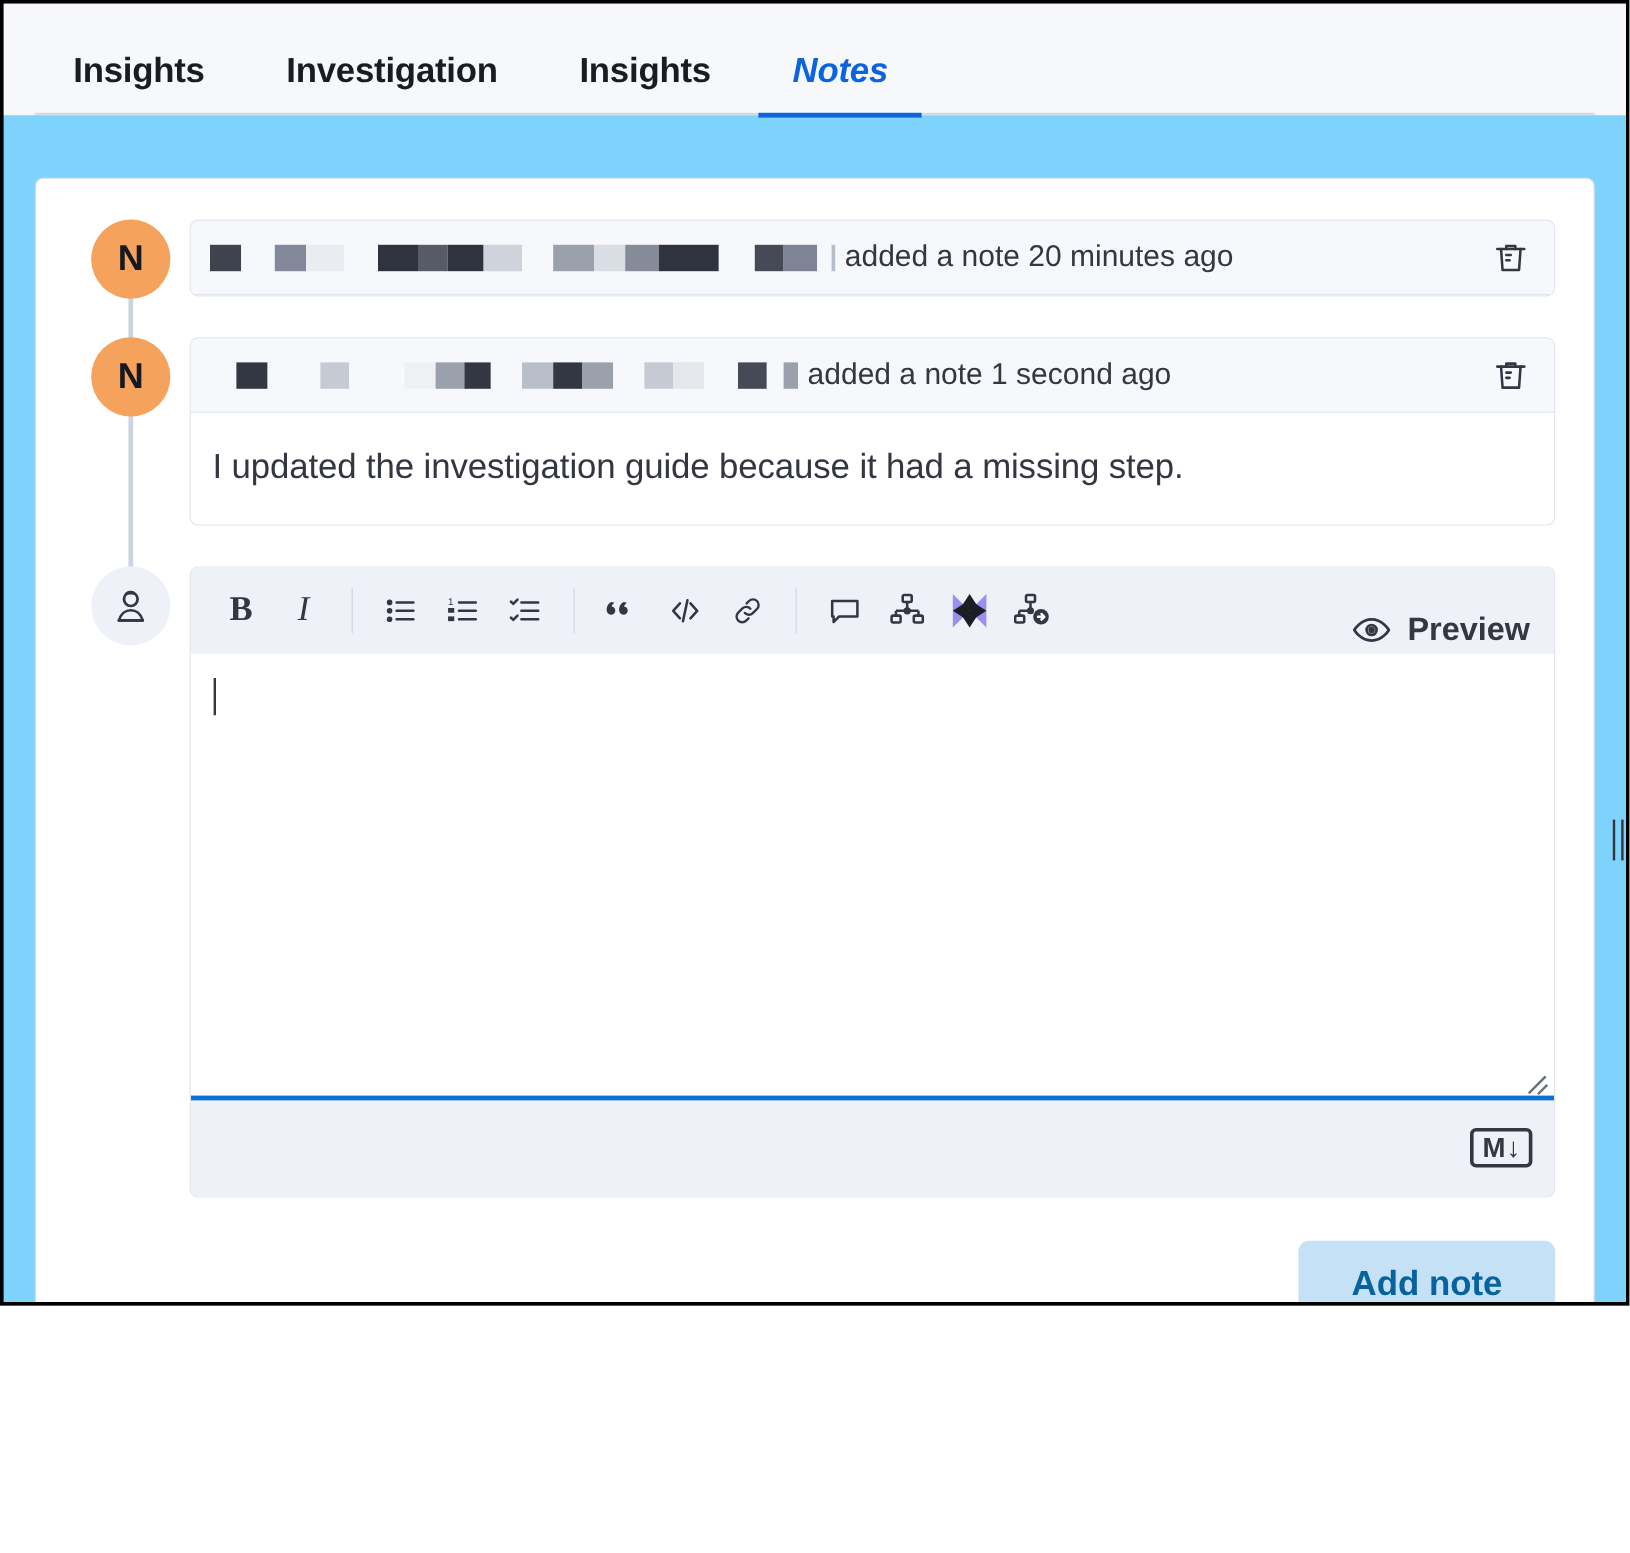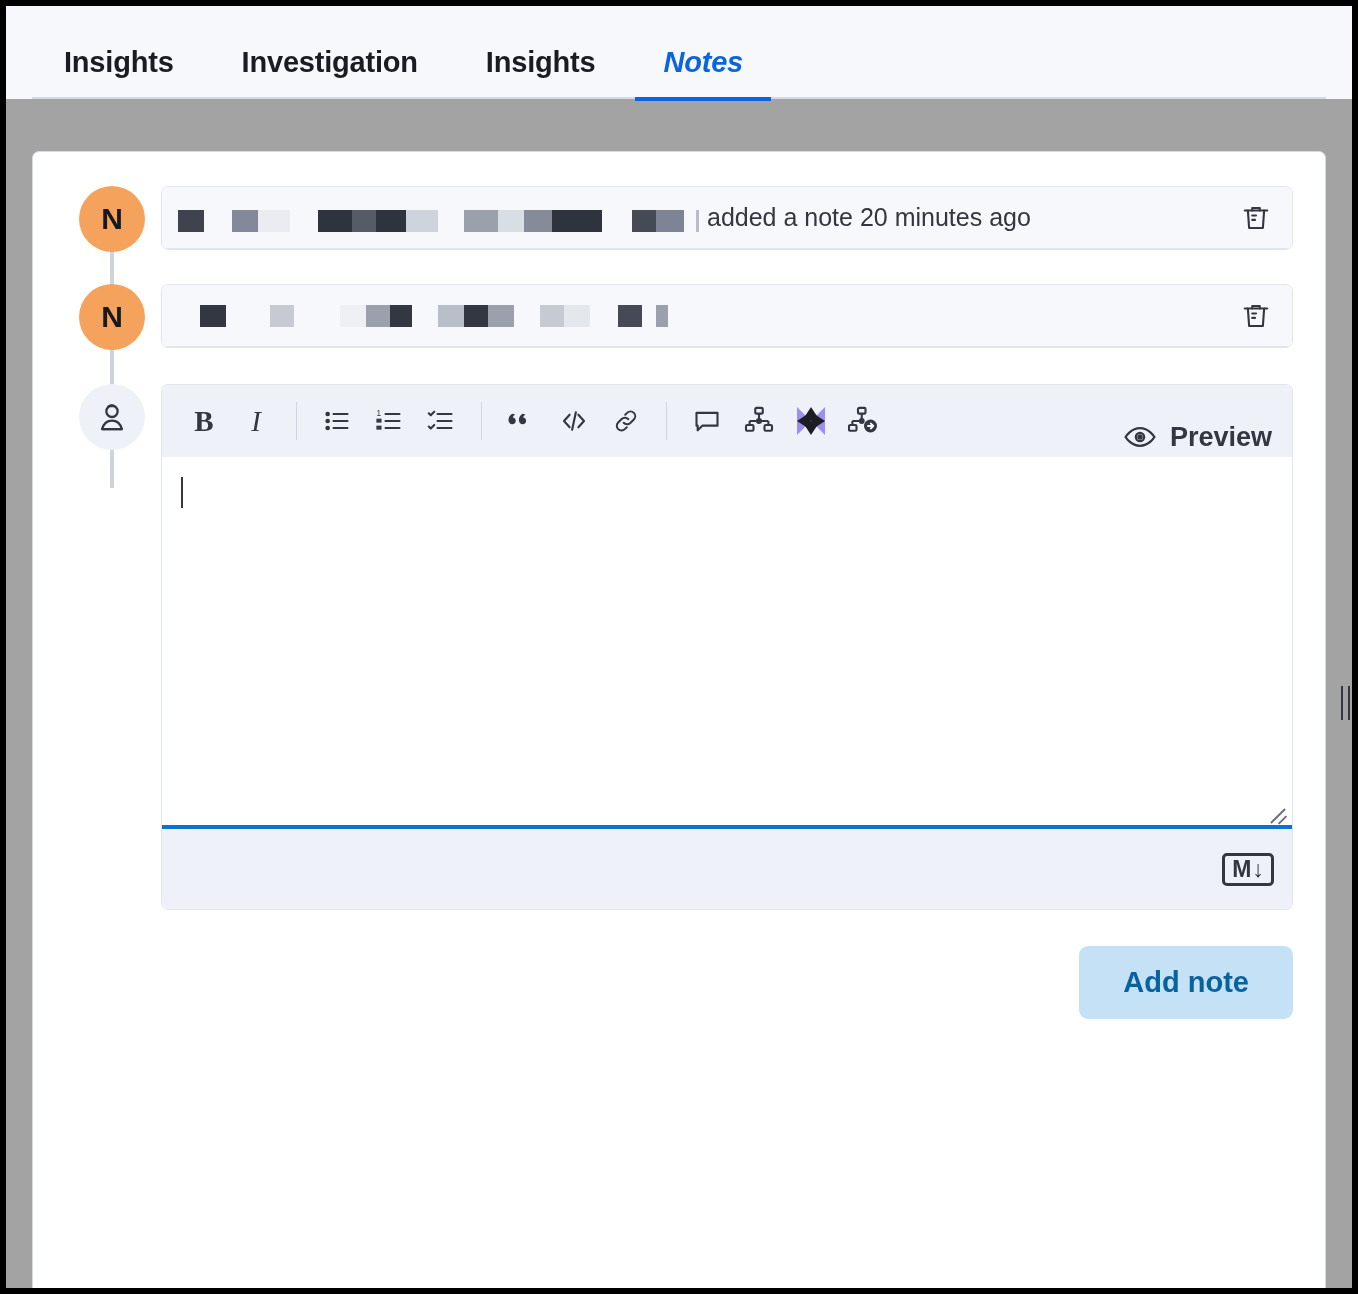--- a/index.html
+++ b/index.html
@@ -7,23 +7,23 @@
     margin: 0; padding: 0;
     width: 1358px; height: 1294px;
     background: #ffffff;
     font-family: "Liberation Sans", sans-serif;
     -webkit-font-smoothing: antialiased;
   }
 
   
   .screen {
     position: relative;
-    width: 1358px; height: 1294px;
-    background: #a3a3a3;
-    border: 6px solid #000000;
+    width: 1358px; height: 1088px;
+    background: #7dd3fc;
+    border: 3px solid #000000;
     overflow: hidden;
   }
 
   
   .tabbar {
     position: relative;
     height: 93px;
     background: #f7f8fc;
     display: flex;
     align-items: flex-end;
@@ -123,21 +123,21 @@
   .note-head {
     background: #f7f8fc;
     border-bottom: 1px solid #e1e5ee;
     height: 62px;
     display: flex;
     align-items: center;
     padding: 0 14px 0 16px;
   }
   .note-meta {
     display: flex;
-    align-items: flex-end;
+    align-items: center;
     flex: 1 1 auto;
     min-width: 0;
     font-size: 25px;
     color: #343741;
     white-space: nowrap;
     overflow: hidden;
   }
   .redact {
     display: inline-flex;
     align-items: center;
@@ -389,32 +389,34 @@
                 <span class="blk" style="width: 24px; background: rgb(51, 55, 66);"></span>
                 <span class="blk" style="width: 26px; background: rgb(154, 160, 172);"></span>
                 <span class="blk" style="width: 26px; background: rgb(247, 248, 252);"></span>
                 <span class="blk" style="width: 24px; background: rgb(197, 202, 211);"></span>
                 <span class="blk" style="width: 26px; background: rgb(228, 231, 236);"></span>
                 <span class="blk" style="width: 28px; background: rgb(247, 248, 252);"></span>
                 <span class="blk" style="width: 24px; background: rgb(69, 74, 86);"></span>
                 <span class="blk" style="width: 14px; background: rgb(247, 248, 252);"></span>
                 <span class="blk" style="width: 12px; background: rgb(154, 160, 172);"></span>
               </span>
+            <span class="meta-text">added a note 1 second ago</span>
           </div>
           <button class="trash-btn">
             <span>
               <svg width="30" height="32" viewBox="0 0 24 24" fill="none" stroke="#343741" stroke-width="1.7" stroke-linecap="round" stroke-linejoin="round">
                 <path d="M3 6h18"></path>
                 <path d="M9 6V4h6v2"></path>
                 <path d="M5.5 6l1 14h11l1-14"></path>
                 <path d="M9 10h3M9 13.5h2.2"></path>
               </svg>
             </span>
           </button>
         </div>
+        <div class="note-body">I updated the investigation guide because it had a missing step.</div>
       </div>
     </div>
 
     <div class="note-row">
       <div class="gutter">
         <div class="avatar plain">
           <svg width="34" height="34" viewBox="0 0 24 24" fill="none" stroke="#343741" stroke-width="1.6" stroke-linecap="round" stroke-linejoin="round">
             <circle cx="12" cy="8" r="4"></circle>
             <path d="M8.2 5.2h7.1a4 4 0 0 0-7.1 0z" fill="#343741" stroke="none"></path>
             <path d="M5 20.5c1.1-4 4-6 7-6s5.9 2 7 6z"></path>

